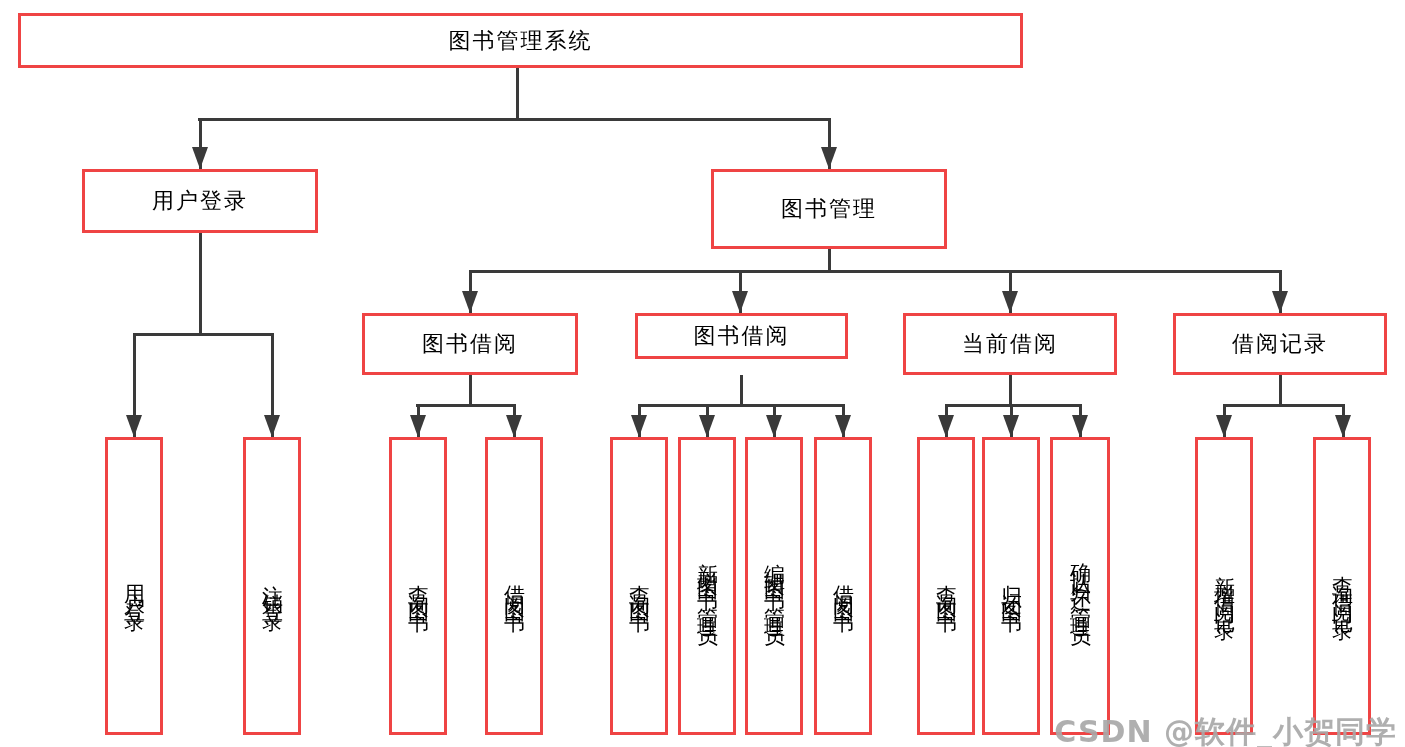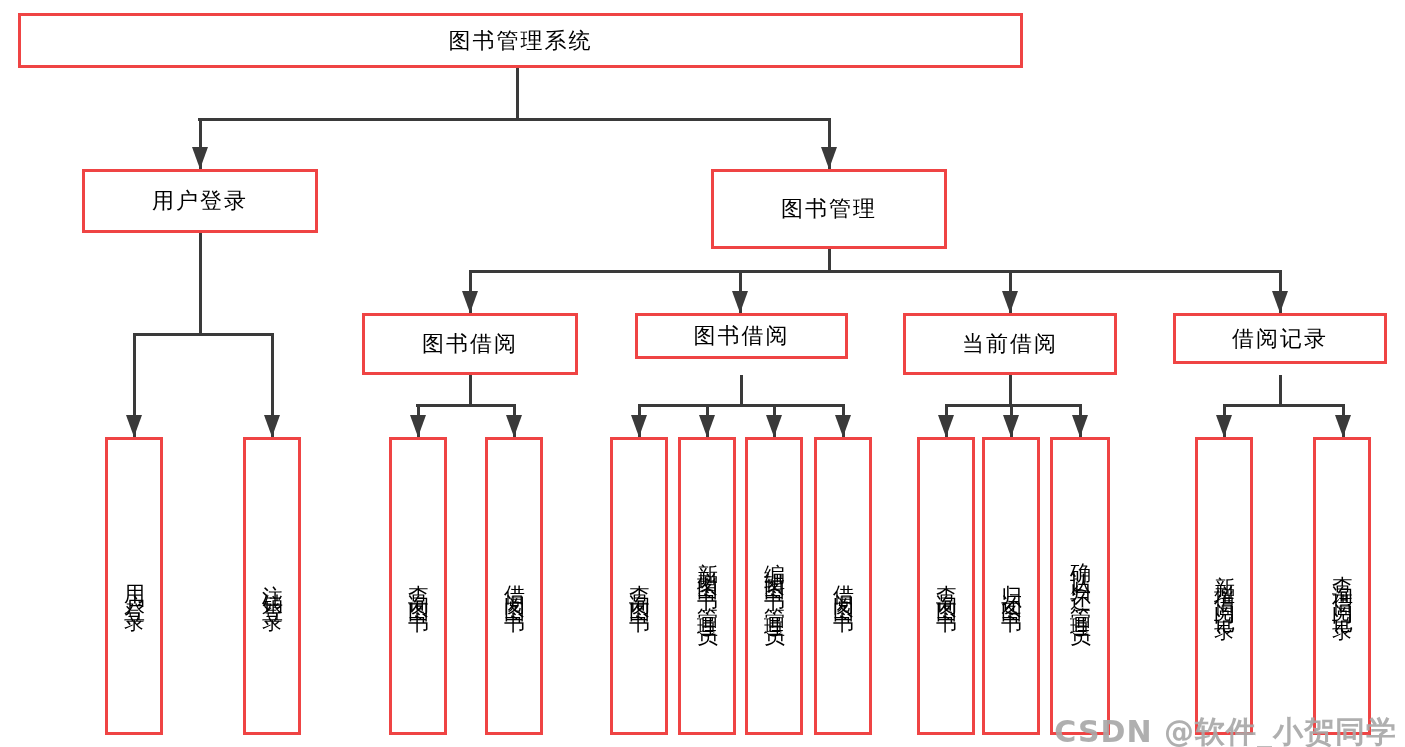--- a/index.html
+++ b/index.html
@@ -84,21 +84,21 @@
   <div class="vline" style="left:739px;top:270px;height:43px"></div>
   <div class="arr" style="left:732px;top:291px"></div>
   <div class="vline" style="left:1009px;top:270px;height:43px"></div>
   <div class="arr" style="left:1002px;top:291px"></div>
   <div class="vline" style="left:1279px;top:270px;height:43px"></div>
   <div class="arr" style="left:1272px;top:291px"></div>
 
   <div class="node" style="left:362px;top:313px;width:216px;height:62px">图书借阅</div>
   <div class="node" style="left:635px;top:313px;width:213px;height:46px">图书借阅</div>
   <div class="node" style="left:903px;top:313px;width:214px;height:62px">当前借阅</div>
-  <div class="node" style="left:1173px;top:313px;width:214px;height:51px">借阅记录</div>
+  <div class="node" style="left:1173px;top:313px;width:214px;height:62px">借阅记录</div>
 
   <div class="vline" style="left:469px;top:375px;height:31px"></div>
   <div class="hline" style="left:416px;top:404px;width:100px"></div>
   <div class="vline" style="left:417px;top:404px;height:33px"></div>
   <div class="arr" style="left:410px;top:415px"></div>
   <div class="vline" style="left:513px;top:404px;height:33px"></div>
   <div class="arr" style="left:506px;top:415px"></div>
 
   <div class="vline" style="left:740px;top:375px;height:31px"></div>
   <div class="hline" style="left:638px;top:404px;width:207px"></div>

